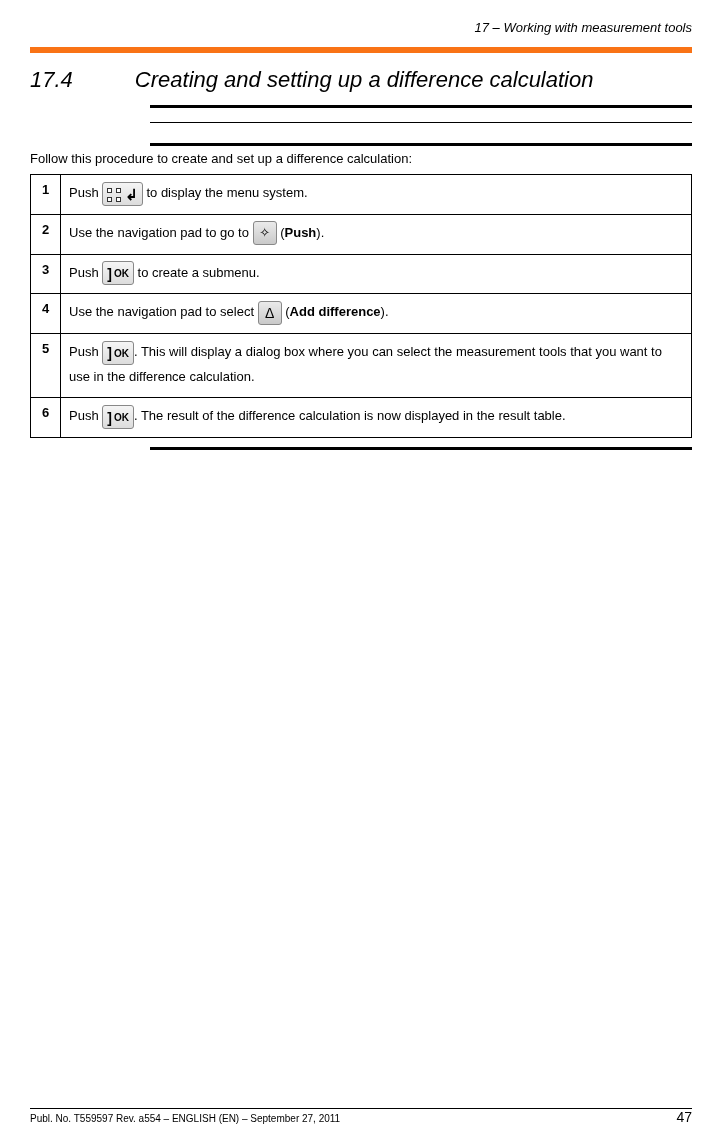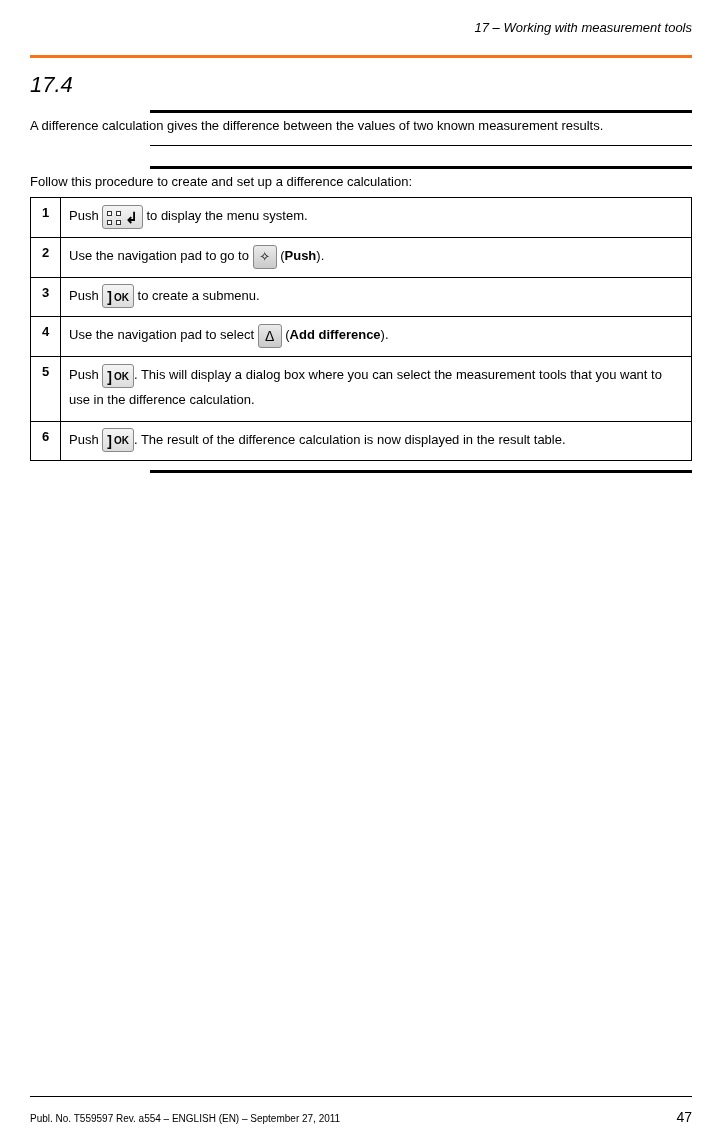--- a/index.html
+++ b/index.html
@@ -14,22 +14,22 @@
       width: 722px;
       height: 1145px;
       background: #fff;
       position: relative;
       padding: 20px 30px 30px 30px;
     }
     .header-chapter {
       text-align: right;
       font-style: italic;
       font-size: 13px;
-      padding-bottom: 20px;
-      border-bottom: 3px solid #f97316;
+      padding-bottom: 12px;
+      border-bottom: 6px solid #f97316;
       margin-bottom: 14px;
     }
     .heading-row {
       display: flex;
       align-items: baseline;
       gap: 62px;
       margin-bottom: 12px;
     }
     .heading-number {
       font-style: italic;
@@ -162,21 +162,21 @@
     }
     .bold-inline {
       font-weight: bold;
     }
     .footer {
       position: absolute;
       bottom: 20px;
       left: 30px;
       right: 30px;
       border-top: 1px solid #000;
-      padding-top: 12px;
+      padding-top: 0;
       display: flex;
       justify-content: space-between;
       align-items: baseline;
     }
     .footer-left {
       font-size: 10px;
     }
     .footer-right {
       font-size: 14px;
     }
@@ -186,26 +186,26 @@
       margin-top: -1px;
     }
   </style>
 </head>
 <body>
 
 <div class="header-chapter">17 – Working with measurement tools</div>
 
 <div class="heading-row">
   <span class="heading-number">17.4</span>
+  <span class="heading-title">Creating and setting up a difference calculation</span>
 </div>
 
 <div class="thick-rule"></div>
 
 <div class="section-block">
-  <div class="side-content">A difference calculation gives the difference between the values of two known measurement results.</div>
 </div>
 
 <div class="thin-rule"></div>
 
 <div class="section-block">
 </div>
 
 <div class="thick-rule"></div>
 
 <div class="section-block">

